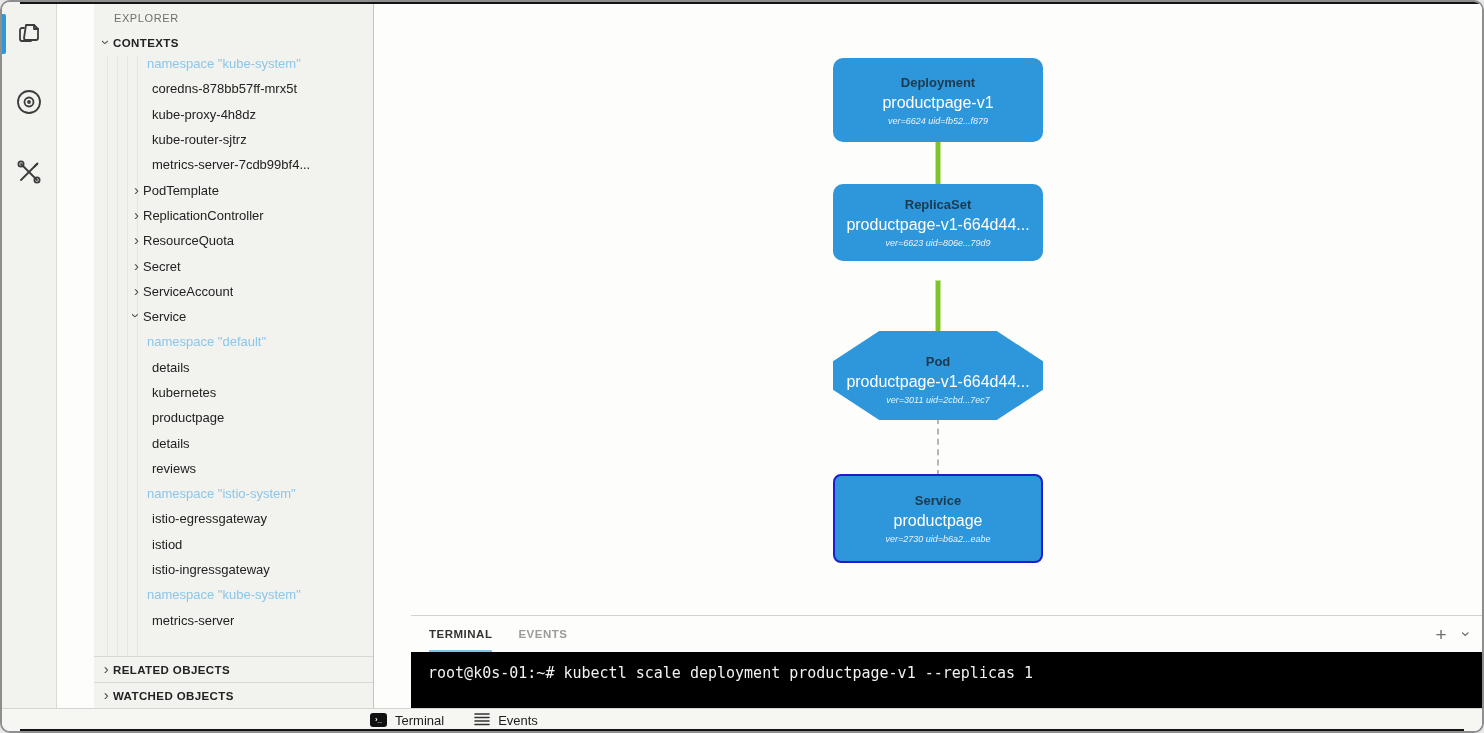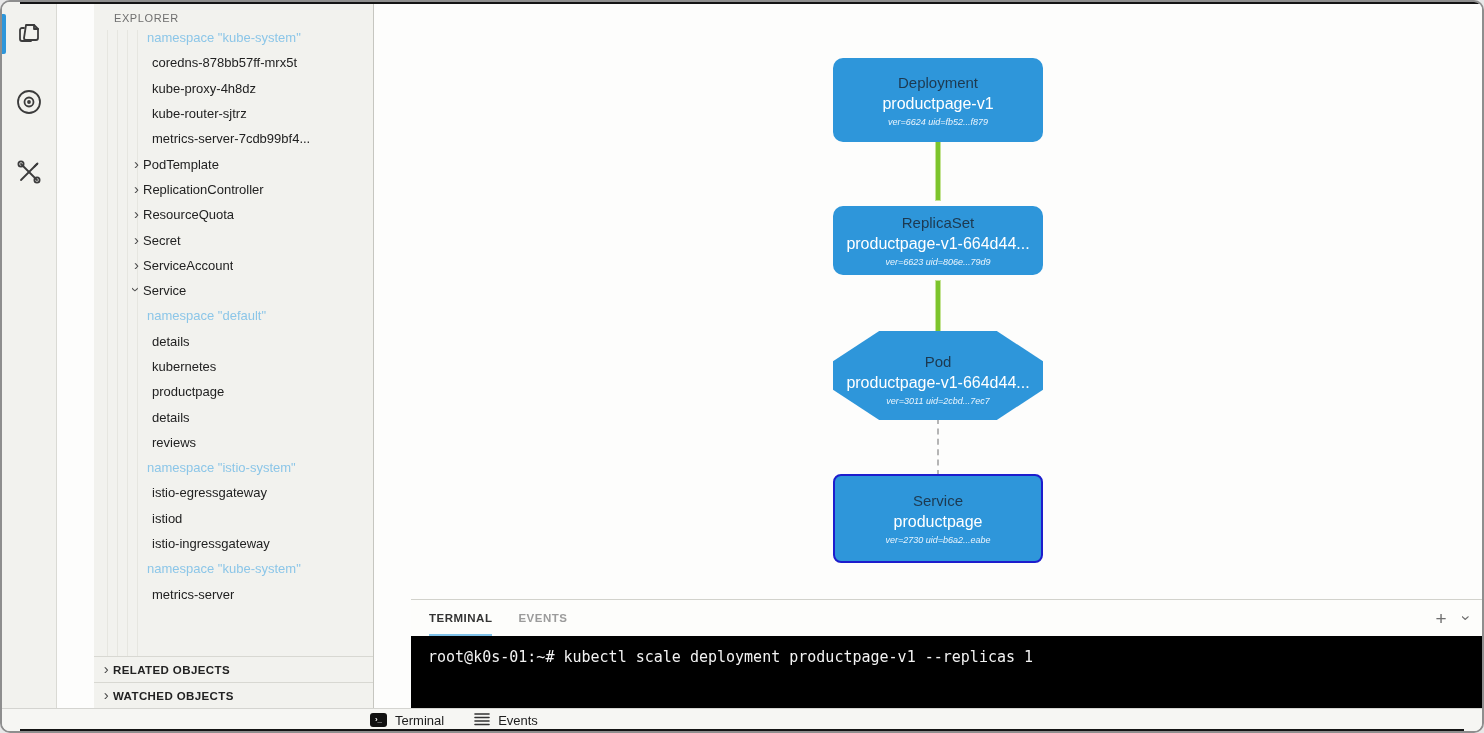--- a/index.html
+++ b/index.html
@@ -46,45 +46,45 @@
   .tree-row.group{padding-left:36px; }
   .tree-row .lbl{overflow:hidden; text-overflow:ellipsis;}
 
   
   .right-col{flex:1; display:flex; flex-direction:column; min-width:0;}
   .canvas{flex:1; position:relative; background:#fdfdfc; overflow:hidden;}
 
   .dnode{position:absolute; left:422px; width:210px; border-radius:10px;
     display:flex; flex-direction:column; align-items:center; justify-content:center;
     gap:4px; cursor:pointer; z-index:2;}
-  .dnode .nkind{font-size:15px; font-weight:normal;}
+  .dnode .nkind{font-size:13px; font-weight:bold;}
   .dnode .nname{font-size:16px; color:#ffffff;}
   .dnode .nmeta{font-size:9px; color:#e9f4fd;font-style:italic;}
   .dnode.n0{top:56px;  height:84px;}
-  .dnode.n1{top:204px; height:69px;align-items:center;}
+  .dnode.n1{top:182px; height:77px;align-items:center;}
   .dnode.n2{top:329px; height:89px; border-radius:0;
     clip-path:polygon(22% 0,78% 0,100% 34%,100% 66%,78% 100%,22% 100%,0 66%,0 34%);}
   .dnode.n3{top:472px; height:89px; border-radius:8px;}
   .edge{position:absolute; z-index:1;}
   .edge.solid{width:4px; box-shadow:0 0 0 1px #c4e394;}
   .edge.dashed{width:0; border-left:2px dashed #b5b5b5;}
   .edge.e0{left:525px; top:138px; height:60px;}
   .edge.e1{left:525px; top:279px; height:52px;}
   .edge.e2{left:526px; top:416px; height:58px;}
 
   
   .tabbar{height:37px; background:#fdfdfb; border-top:1px solid #d2d2cc;
     display:flex; align-items:center; padding:0 14px 0 18px; flex-shrink:0;}
   .tab{height:100%; display:flex; align-items:center; margin-right:26px; font-size:11.5px;
     letter-spacing:.5px; font-weight:bold; color:#9b9b9b; cursor:pointer; border-bottom:2.5px solid transparent; padding-top:2px;}
   .tab.active{color:#333; border-bottom-color:#7fc2ea;}
   .tab-actions{margin-left:auto; display:flex; align-items:center; gap:16px; color:#6f6f6f;}
   .tab-actions .plus{font-size:19px; line-height:1; cursor:pointer;}
   .tab-actions .chevdown{display:inline-block; font-size:16px; transform:rotate(90deg); cursor:pointer;}
-  .terminal{height:72px; background:#000; color:#f2f2f2; padding:12px 0 0 17px;
+  .terminal{height:56px; background:#000; color:#f2f2f2; padding:12px 0 0 17px;
     font-family:"DejaVu Sans Mono","Liberation Mono",monospace; font-size:15px; flex-shrink:0; cursor:text; white-space:pre;}
 
   
   .status-bar{height:23px; background:#f6f6f3; border-top:1px solid #d4d4d0;
     display:flex; align-items:center; padding-left:368px; gap:30px; flex-shrink:0;}
   .sb-item{display:flex; align-items:center; gap:8px; font-size:13px; color:#1d1d1d; cursor:pointer;}
   .term-glyph{display:inline-flex; align-items:center; justify-content:center;
     width:17px; height:14px; background:#111; border-radius:3px; color:#fff; font-size:8px; font-weight:bold; line-height:1;}
   .events-glyph svg{stroke:#333; stroke-width:1.6; stroke-linecap:round;}
 </style>
@@ -125,20 +125,24 @@
             <circle cx="7" cy="7" r="2.6"></circle>
             <circle cx="23" cy="23" r="2.6"></circle>
             <path d="M20.5 9.5 l3 -3"></path>
           </svg>
         </span>
       </div>
     </div>
 
     <div class="sidebar">
       <div class="sb-header">EXPLORER</div>
+      <div class="sb-section">
+        <span class="chev open">›</span>
+        <span>CONTEXTS</span>
+      </div>
       <div class="tree">
         <div class="guide" style="left:13px"></div>
         <div class="guide" style="left:23px"></div>
         <div class="guide" style="left:33px"></div>
         <div class="guide" style="left:43px"></div>
       <div class="tree-row namespace clipped">
             <span class="lbl">namespace "kube-system"</span>
           </div>
           <div class="tree-row leaf">
             <span class="lbl">coredns-878bb57ff-mrx5t</span>

